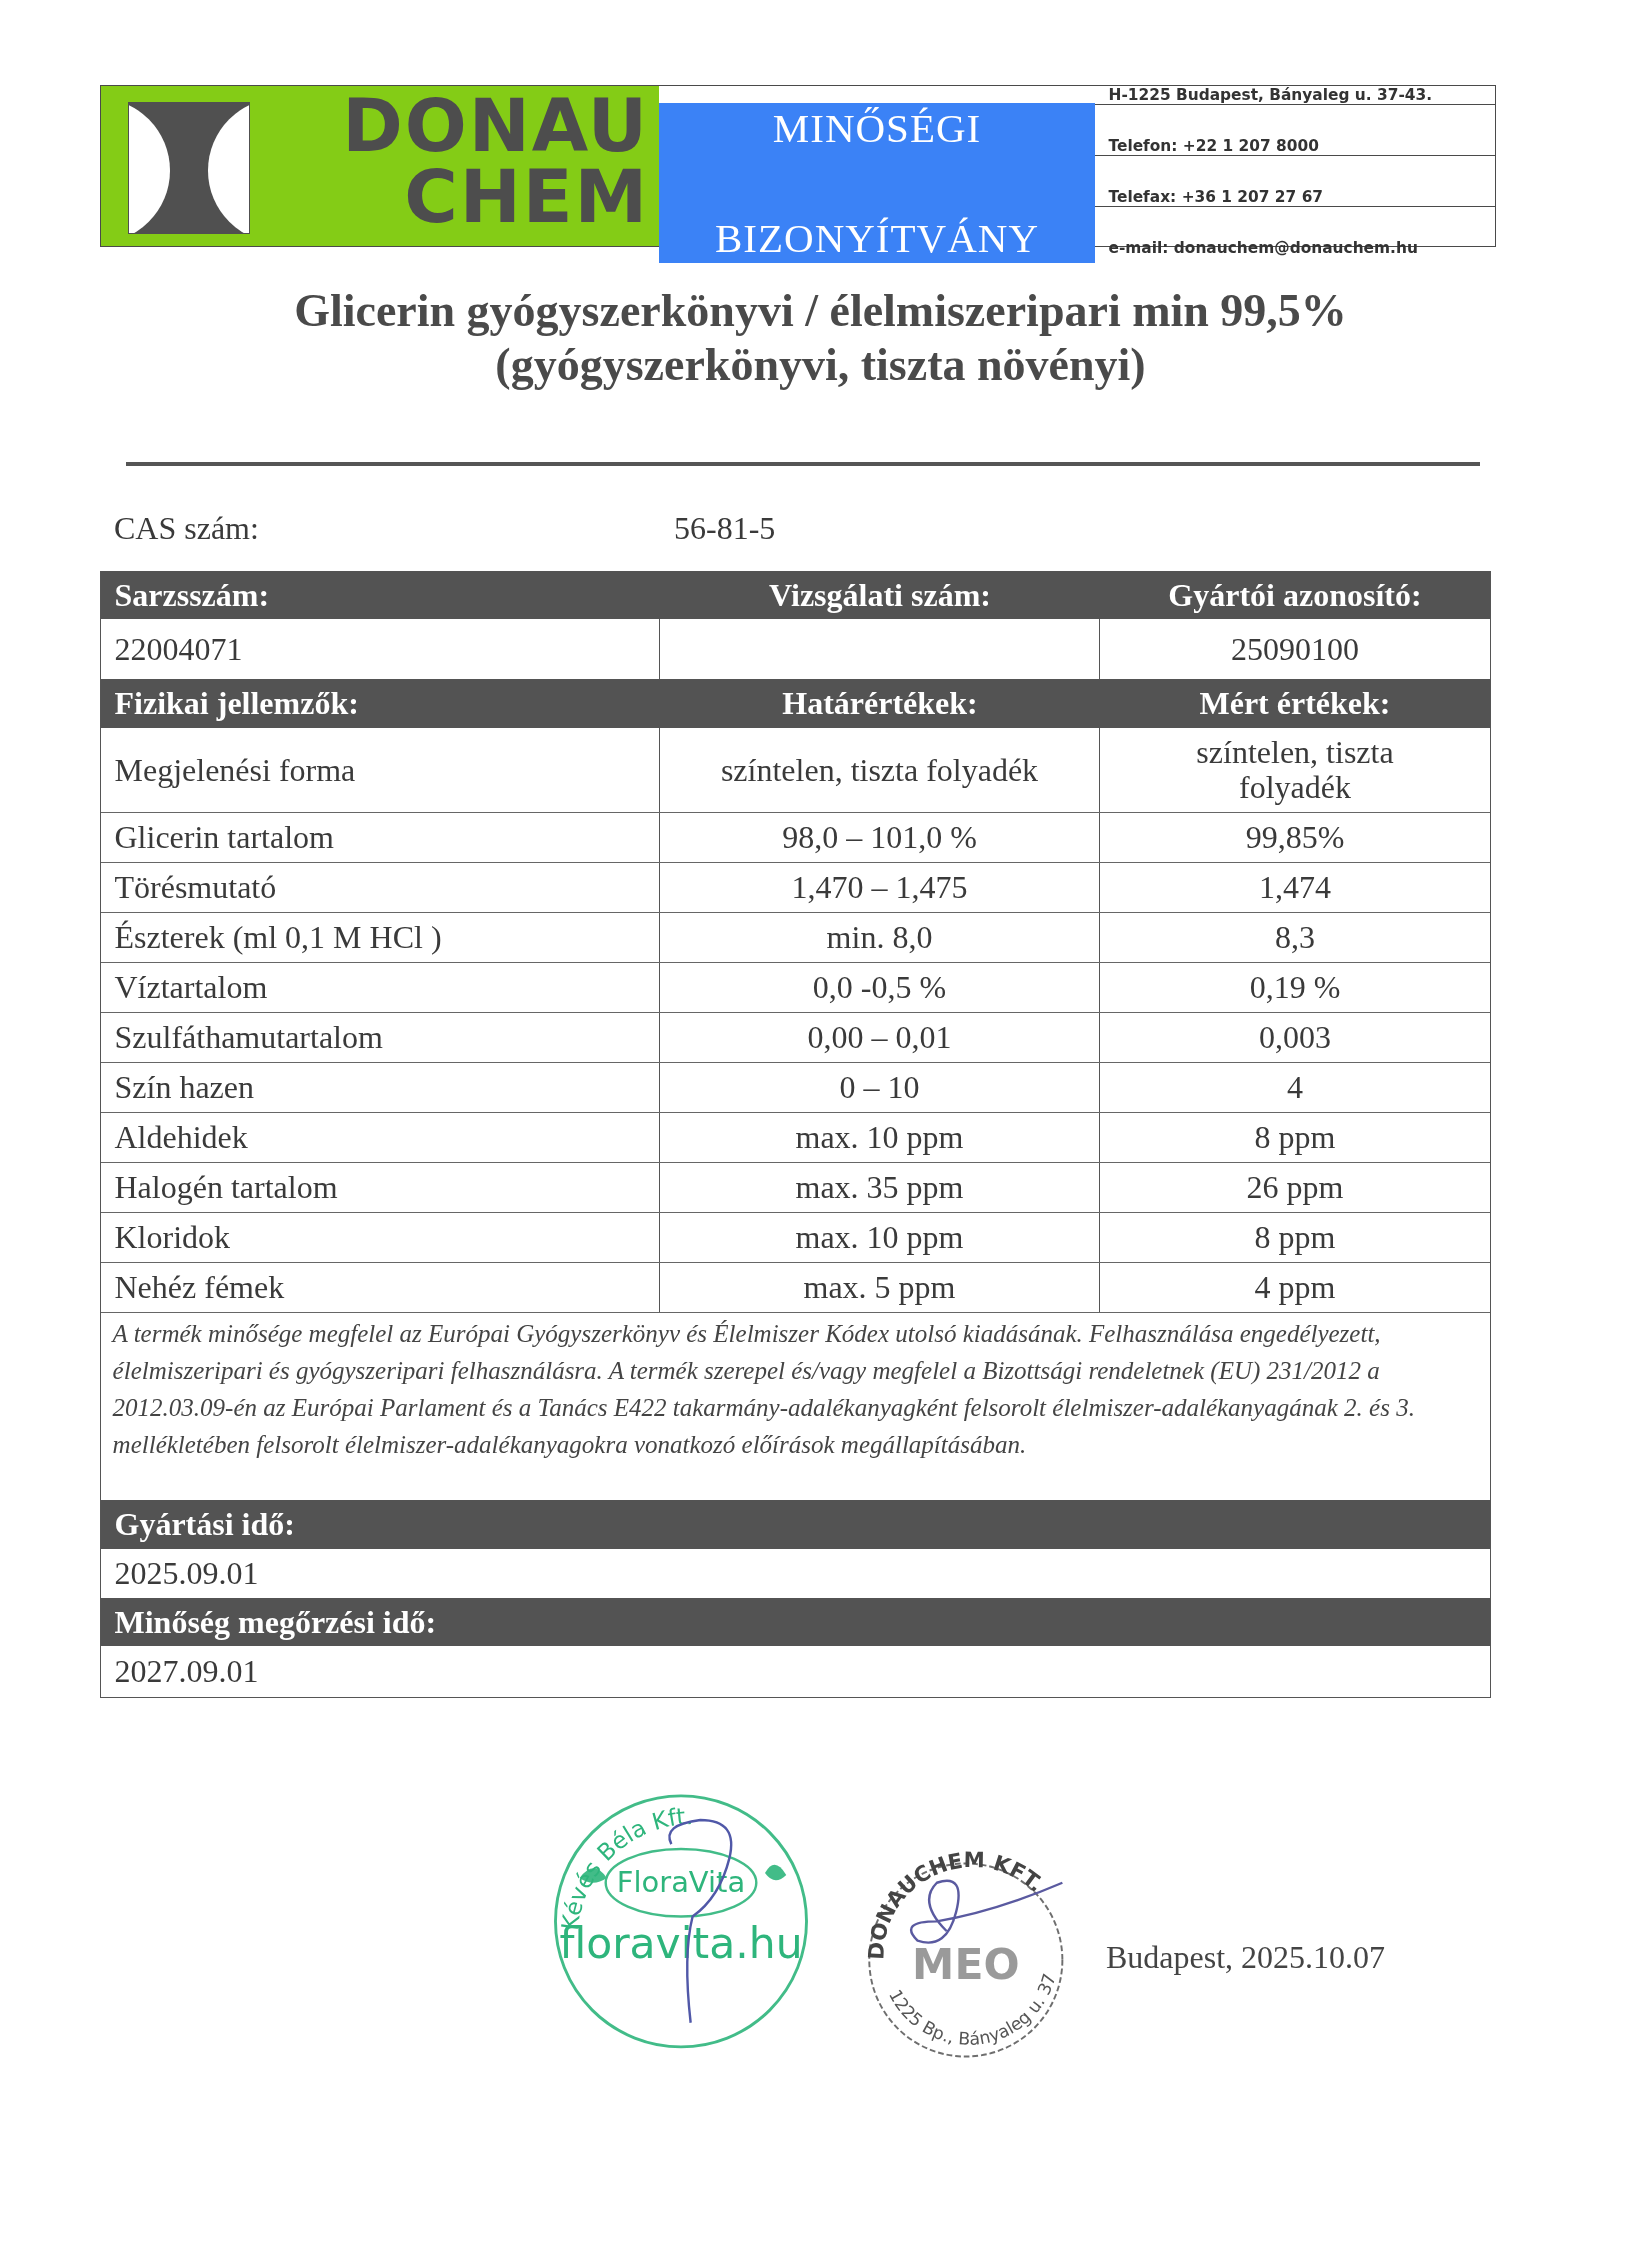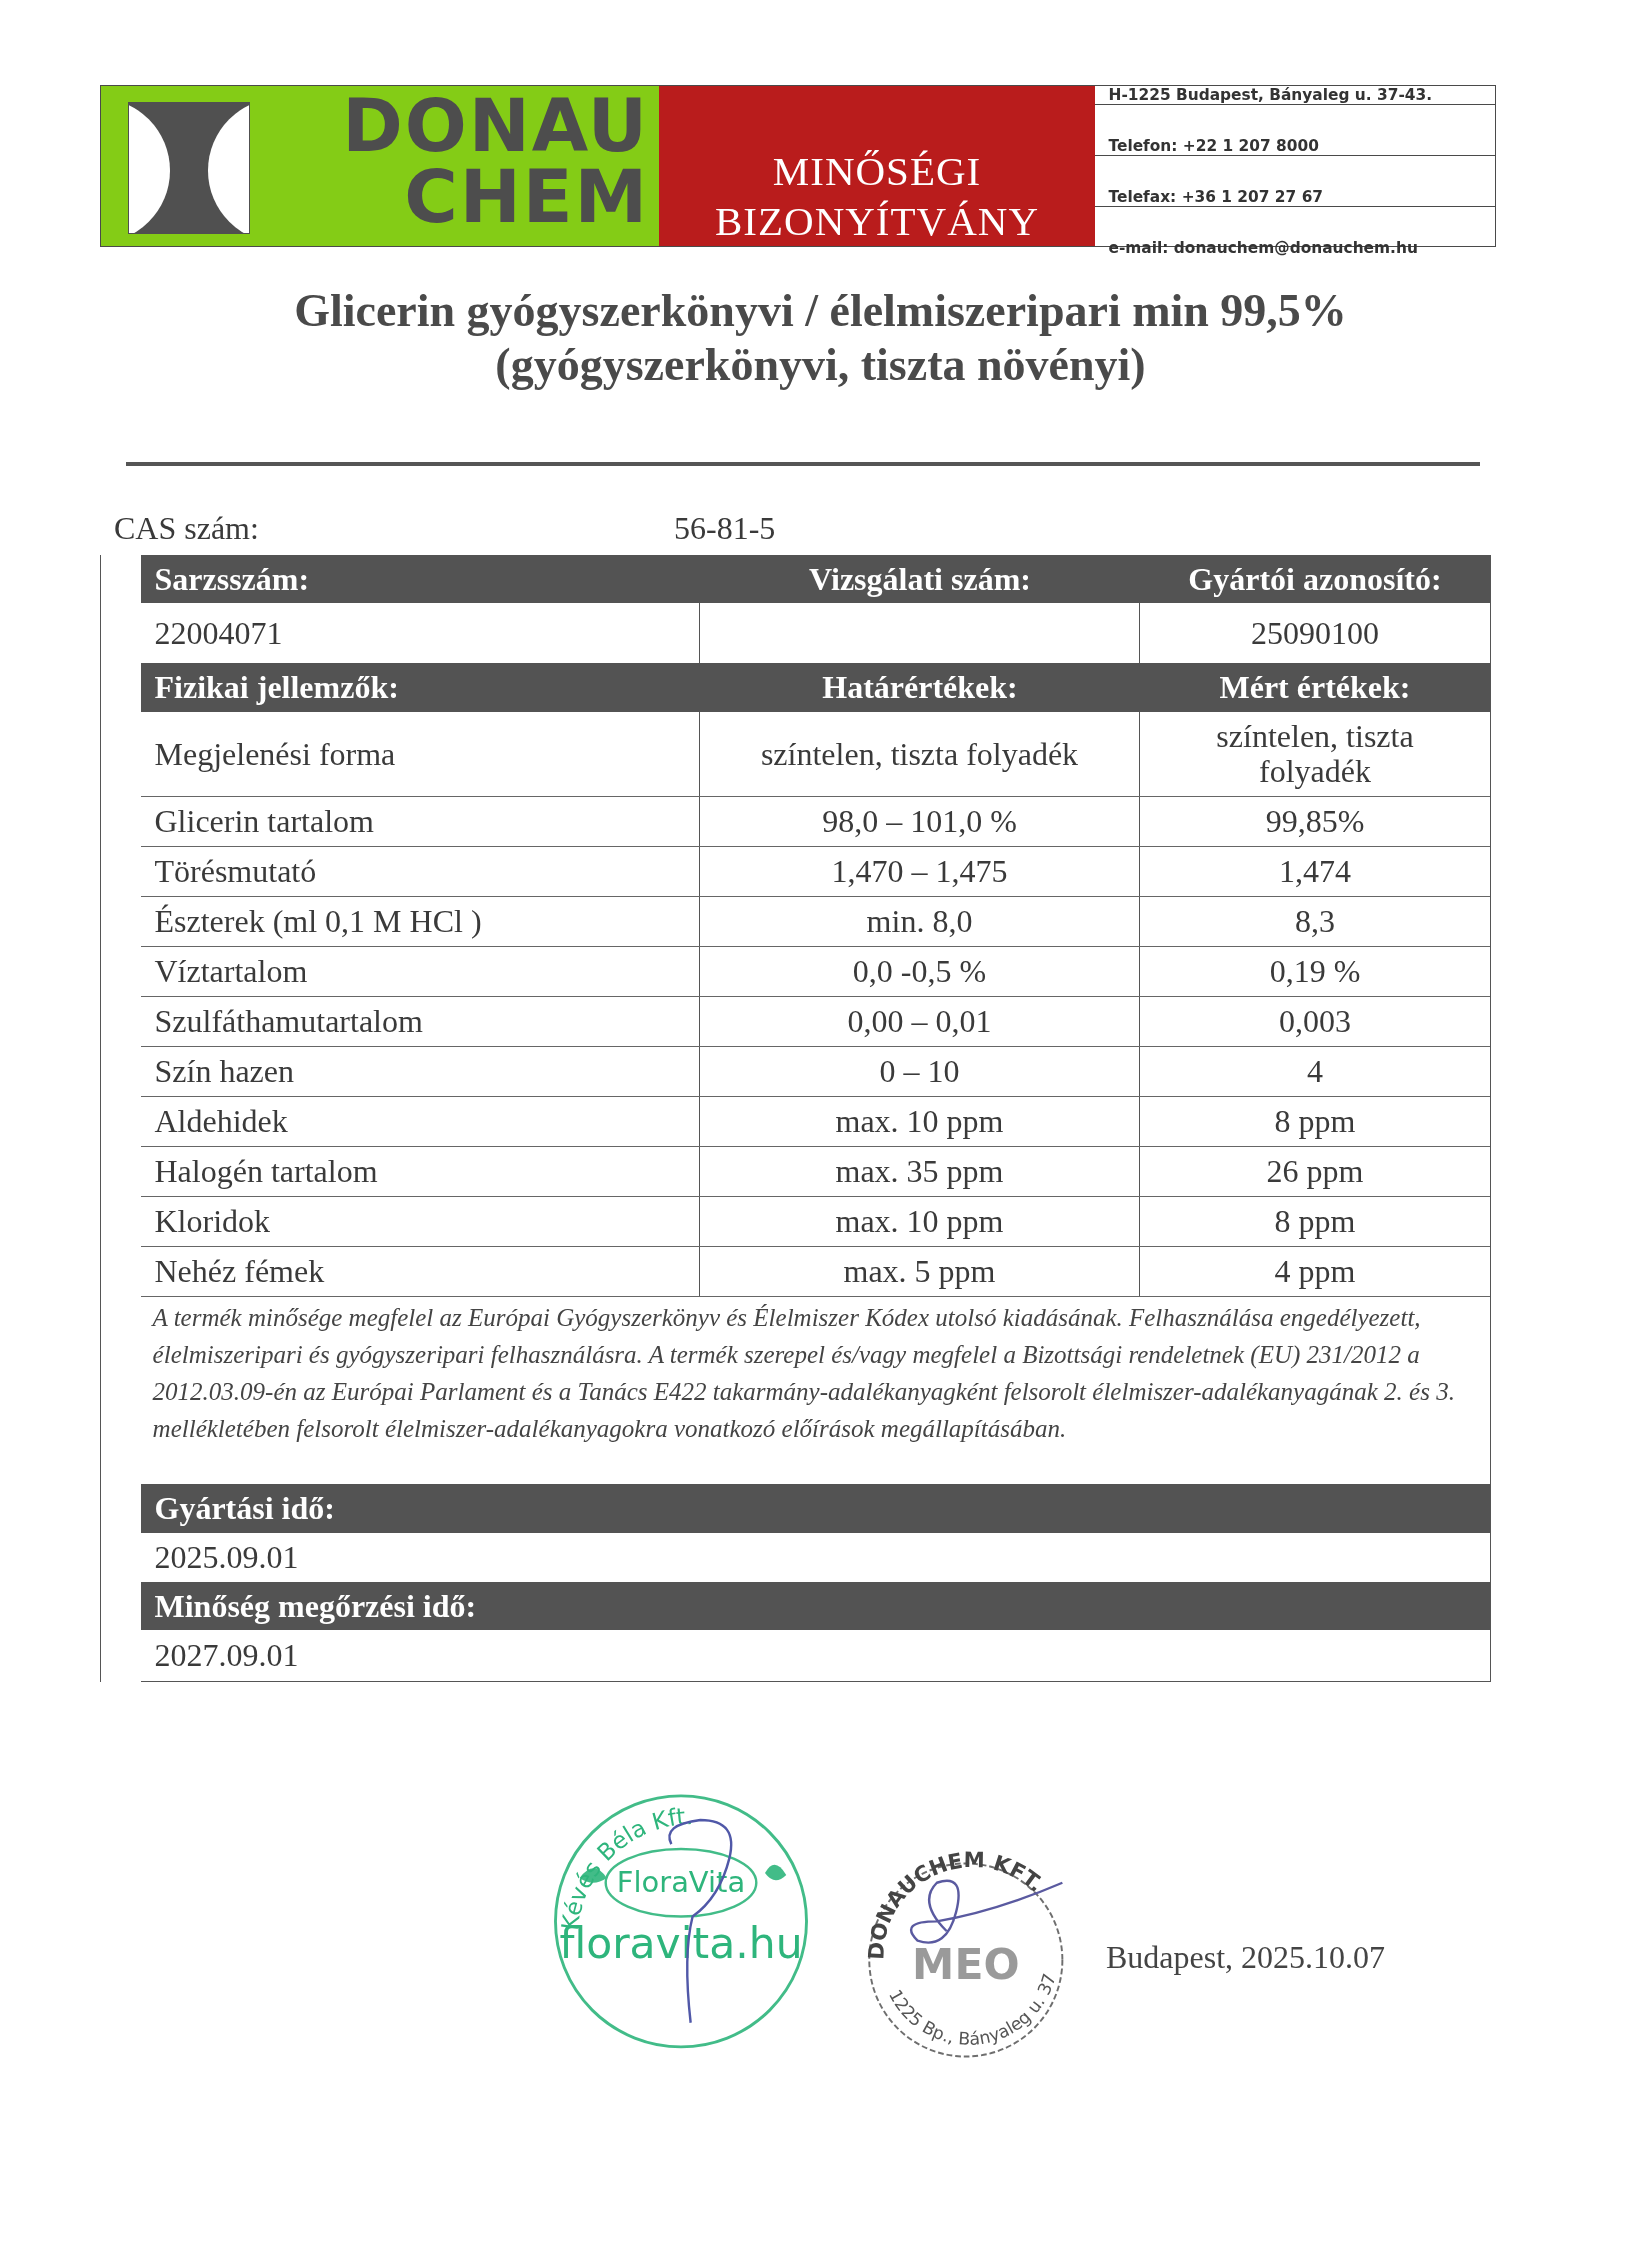--- a/index.html
+++ b/index.html
@@ -8,22 +8,22 @@
   .abs { position:absolute; }
 
   
   .letterhead { left:100px; top:85px; width:1396px; height:162px; border:1.9px solid #4a4a4a; box-sizing:border-box; }
   .lh-logo { position:absolute; left:0; top:0; width:558px; height:100%; background:#84cc16; }
   .logo-mark { position:absolute; left:27px; top:16.4px; width:122px; height:132px; background:#505050; border:1.9px solid #505050; box-sizing:border-box; overflow:hidden; }
   .logo-mark .half { position:absolute; top:-5.8px; width:145px; height:145px; border-radius:50%; background:#fff; }
   .logo-mark .half.l { left:-104px; }
   .logo-mark .half.r { left:79px; }
   .logo-text { position:absolute; left:162px; top:3.9px; font-family:"DejaVu Sans", sans-serif; font-weight:bold; color:#4d4d4d; font-size:73px; line-height:71px; letter-spacing:1.9px; text-align:right; width:386px; }
-  .lh-title { position:absolute; left:558px; top:0; width:436px; height:100%; background:#b91c1c; color:#ffffff;
-              display:flex; flex-direction:column; align-items:center; justify-content:flex-end;
+  .lh-title { position:absolute; left:558px; top:17px; width:436px; height:100%; background:#3b82f6; color:#ffffff;
+              display:flex; flex-direction:column; align-items:center; justify-content:space-between;
               font-family:"Liberation Serif", serif; font-size:41px; line-height:50px; letter-spacing:1px; }
   .lh-contact { position:absolute; left:994px; top:0; right:0; height:100%; display:flex; flex-direction:column;gap:32px; }
   .lh-contact div { flex:1; border-bottom:1.4px solid #4a4a4a; display:flex; align-items:center; padding-left:13.5px;
                     font-family:"DejaVu Sans", sans-serif; font-weight:bold; font-size:15.4px; color:#333; }
   .lh-contact div:last-child { border-bottom:none; }
 
   
   .doc-title { left:0; width:1641px; top:284px; text-align:center; font-weight:bold; font-size:46px; line-height:54px; color:#4a4a4a; }
   .rule { left:126px; top:462px; width:1354px; height:3.9px; background:#555; }
 
@@ -78,21 +78,21 @@
 
 <div class="abs doc-title">
   <div>Glicerin gyógyszerkönyvi / élelmiszeripari min 99,5%</div>
   <div>(gyógyszerkönyvi, tiszta növényi)</div>
 </div>
 <div class="abs rule"></div>
 
 <div class="abs cas-label">CAS szám:</div>
 <div class="abs cas-value">56-81-5</div>
 
-<div class="tbl" style="top:555px;padding-left:40px;">
+<div class="tbl" style="top:571px;">
   <div class="row hdr" style="height:48px;">
     <div class="cell c1">Sarzsszám:</div>
     <div class="cell c2">Vizsgálati szám:</div>
     <div class="cell c3">Gyártói azonosító:</div>
   </div>
   <div class="row data1" style="border-bottom:none;">
     <div class="cell c1">22004071</div>
     <div class="cell c2"></div>
     <div class="cell c3">25090100</div>
   </div>

